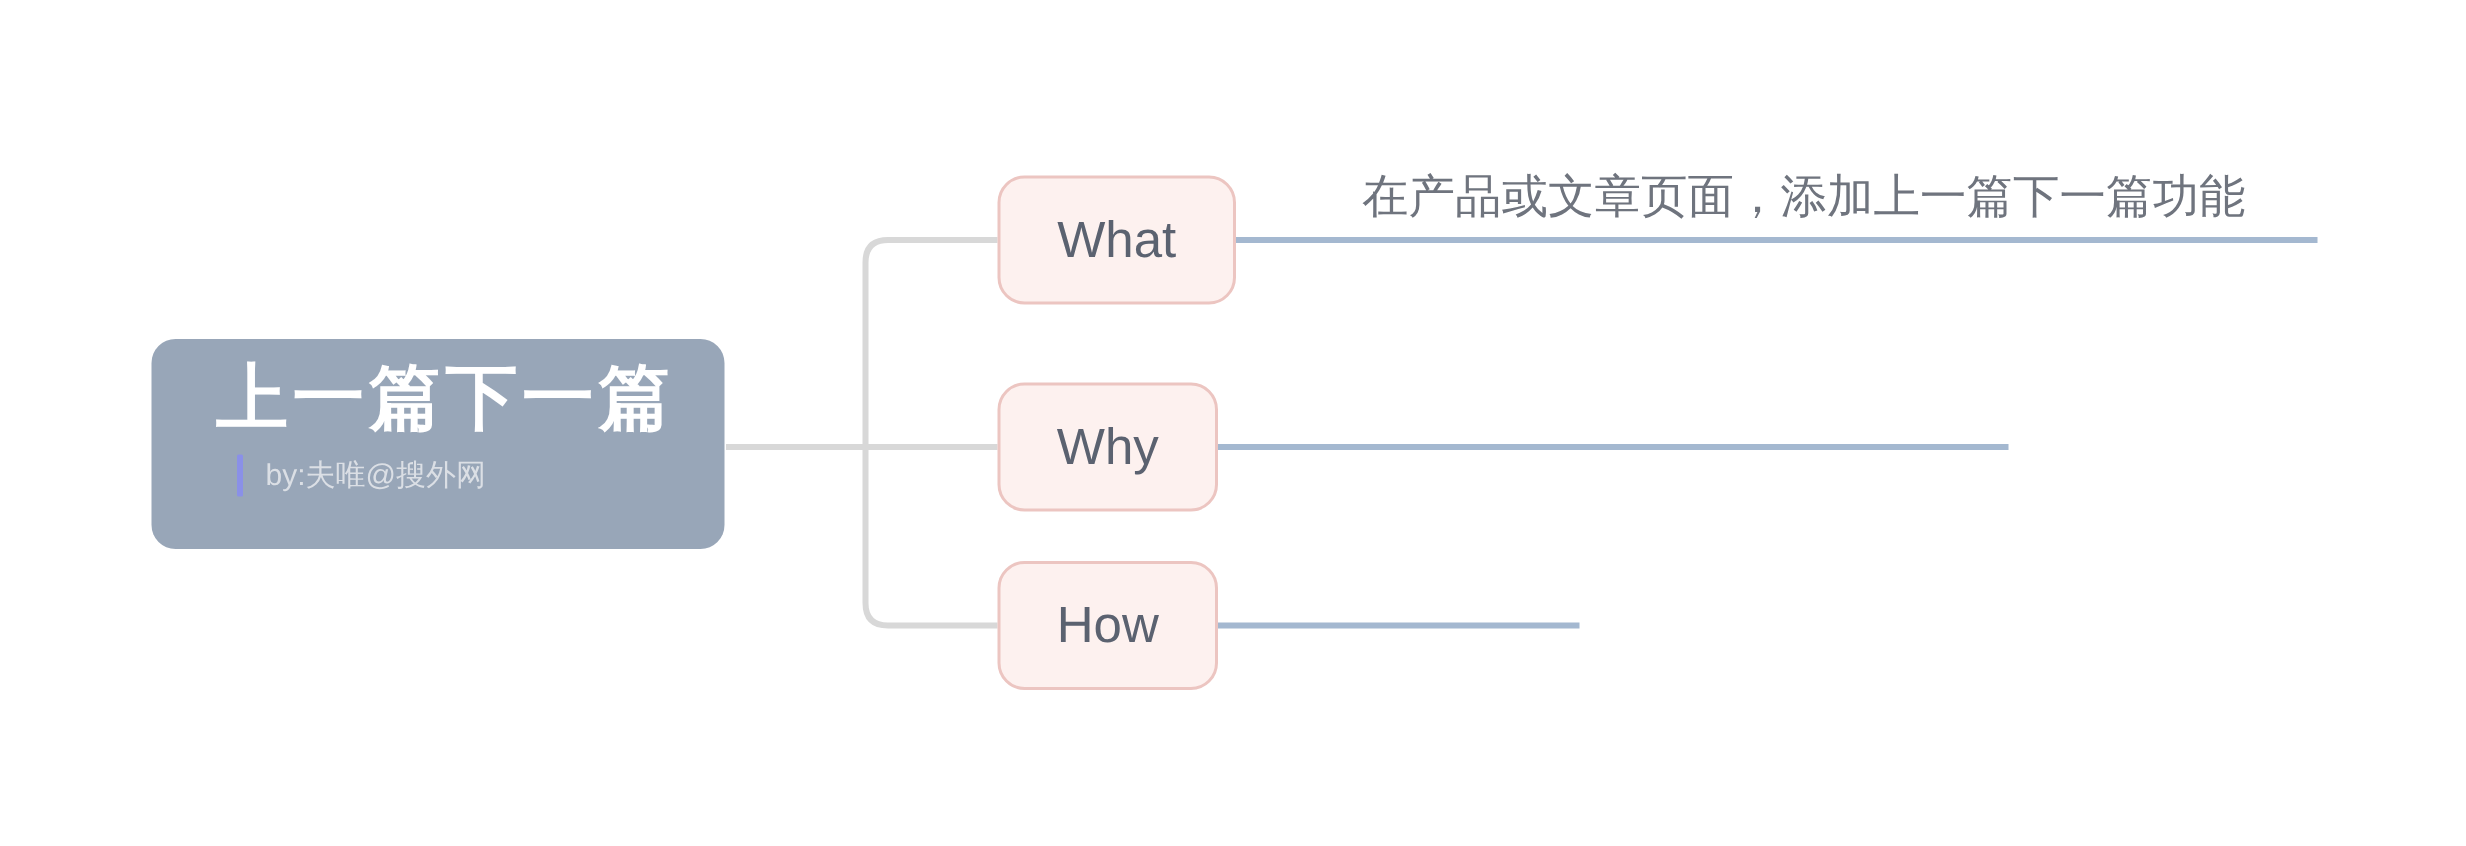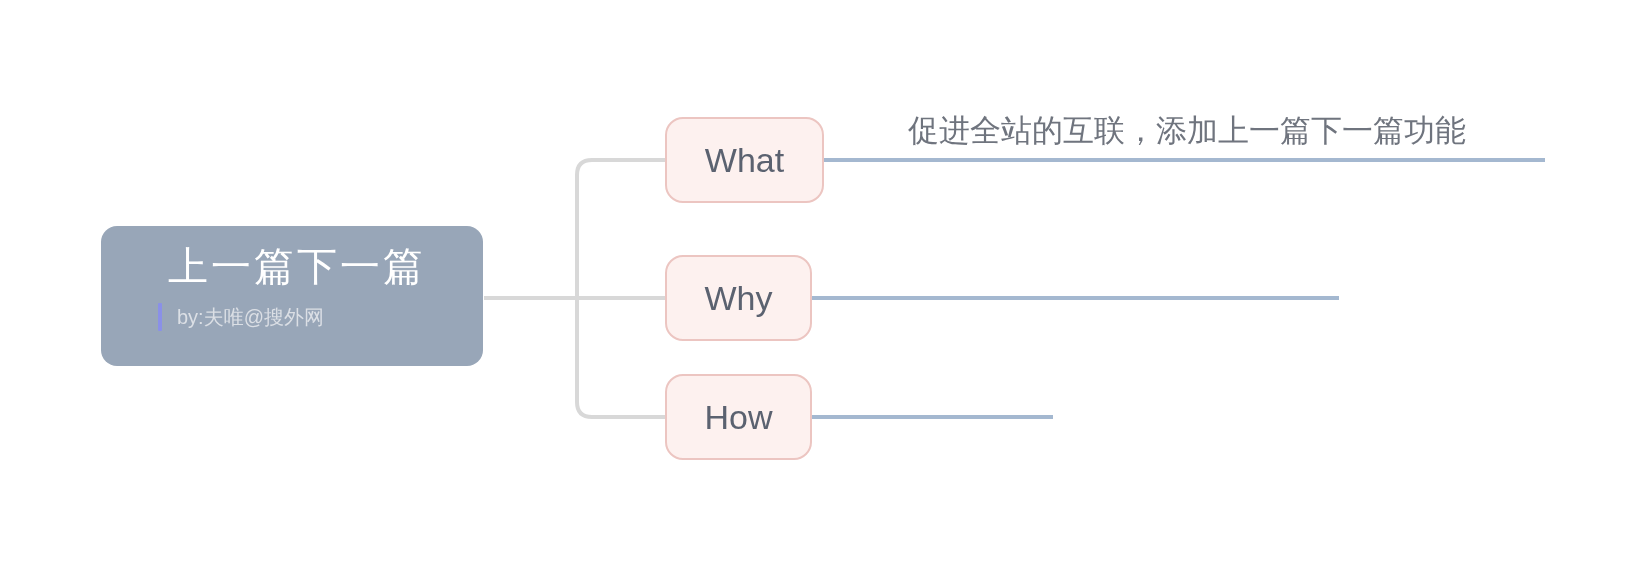--- a/index.html
+++ b/index.html
@@ -47,22 +47,22 @@
     background:var(--c-root_fill);
     border-radius:16px;
     box-sizing:border-box;
     padding-top:14px;
     cursor:default;
   }
   .root-title{
     display:block;
     text-align:center;
     color:var(--c-root_title);
-    font-size:40px;
-    font-weight:400;
+    font-size:48px;
+    font-weight:700;
     letter-spacing:3px;
     line-height:52px;
     white-space:nowrap;
     padding-left:10px;
   }
   .root-byline{
     display:flex;
     align-items:center;
     margin:8px 0 0 57px;
     height:34px;
@@ -141,15 +141,15 @@
   <div class="topic-node node-what">
     <span class="topic-label">What</span>
   </div>
   <div class="topic-node node-why">
     <span class="topic-label">Why</span>
   </div>
   <div class="topic-node node-how">
     <span class="topic-label">How</span>
   </div>
 
-  <div class="note note-what">促进全站的互联，添加上一篇下一篇功能</div>
+  <div class="note note-what">在产品或文章页面，添加上一篇下一篇功能</div>
 
 </div>
 
 </body></html>

